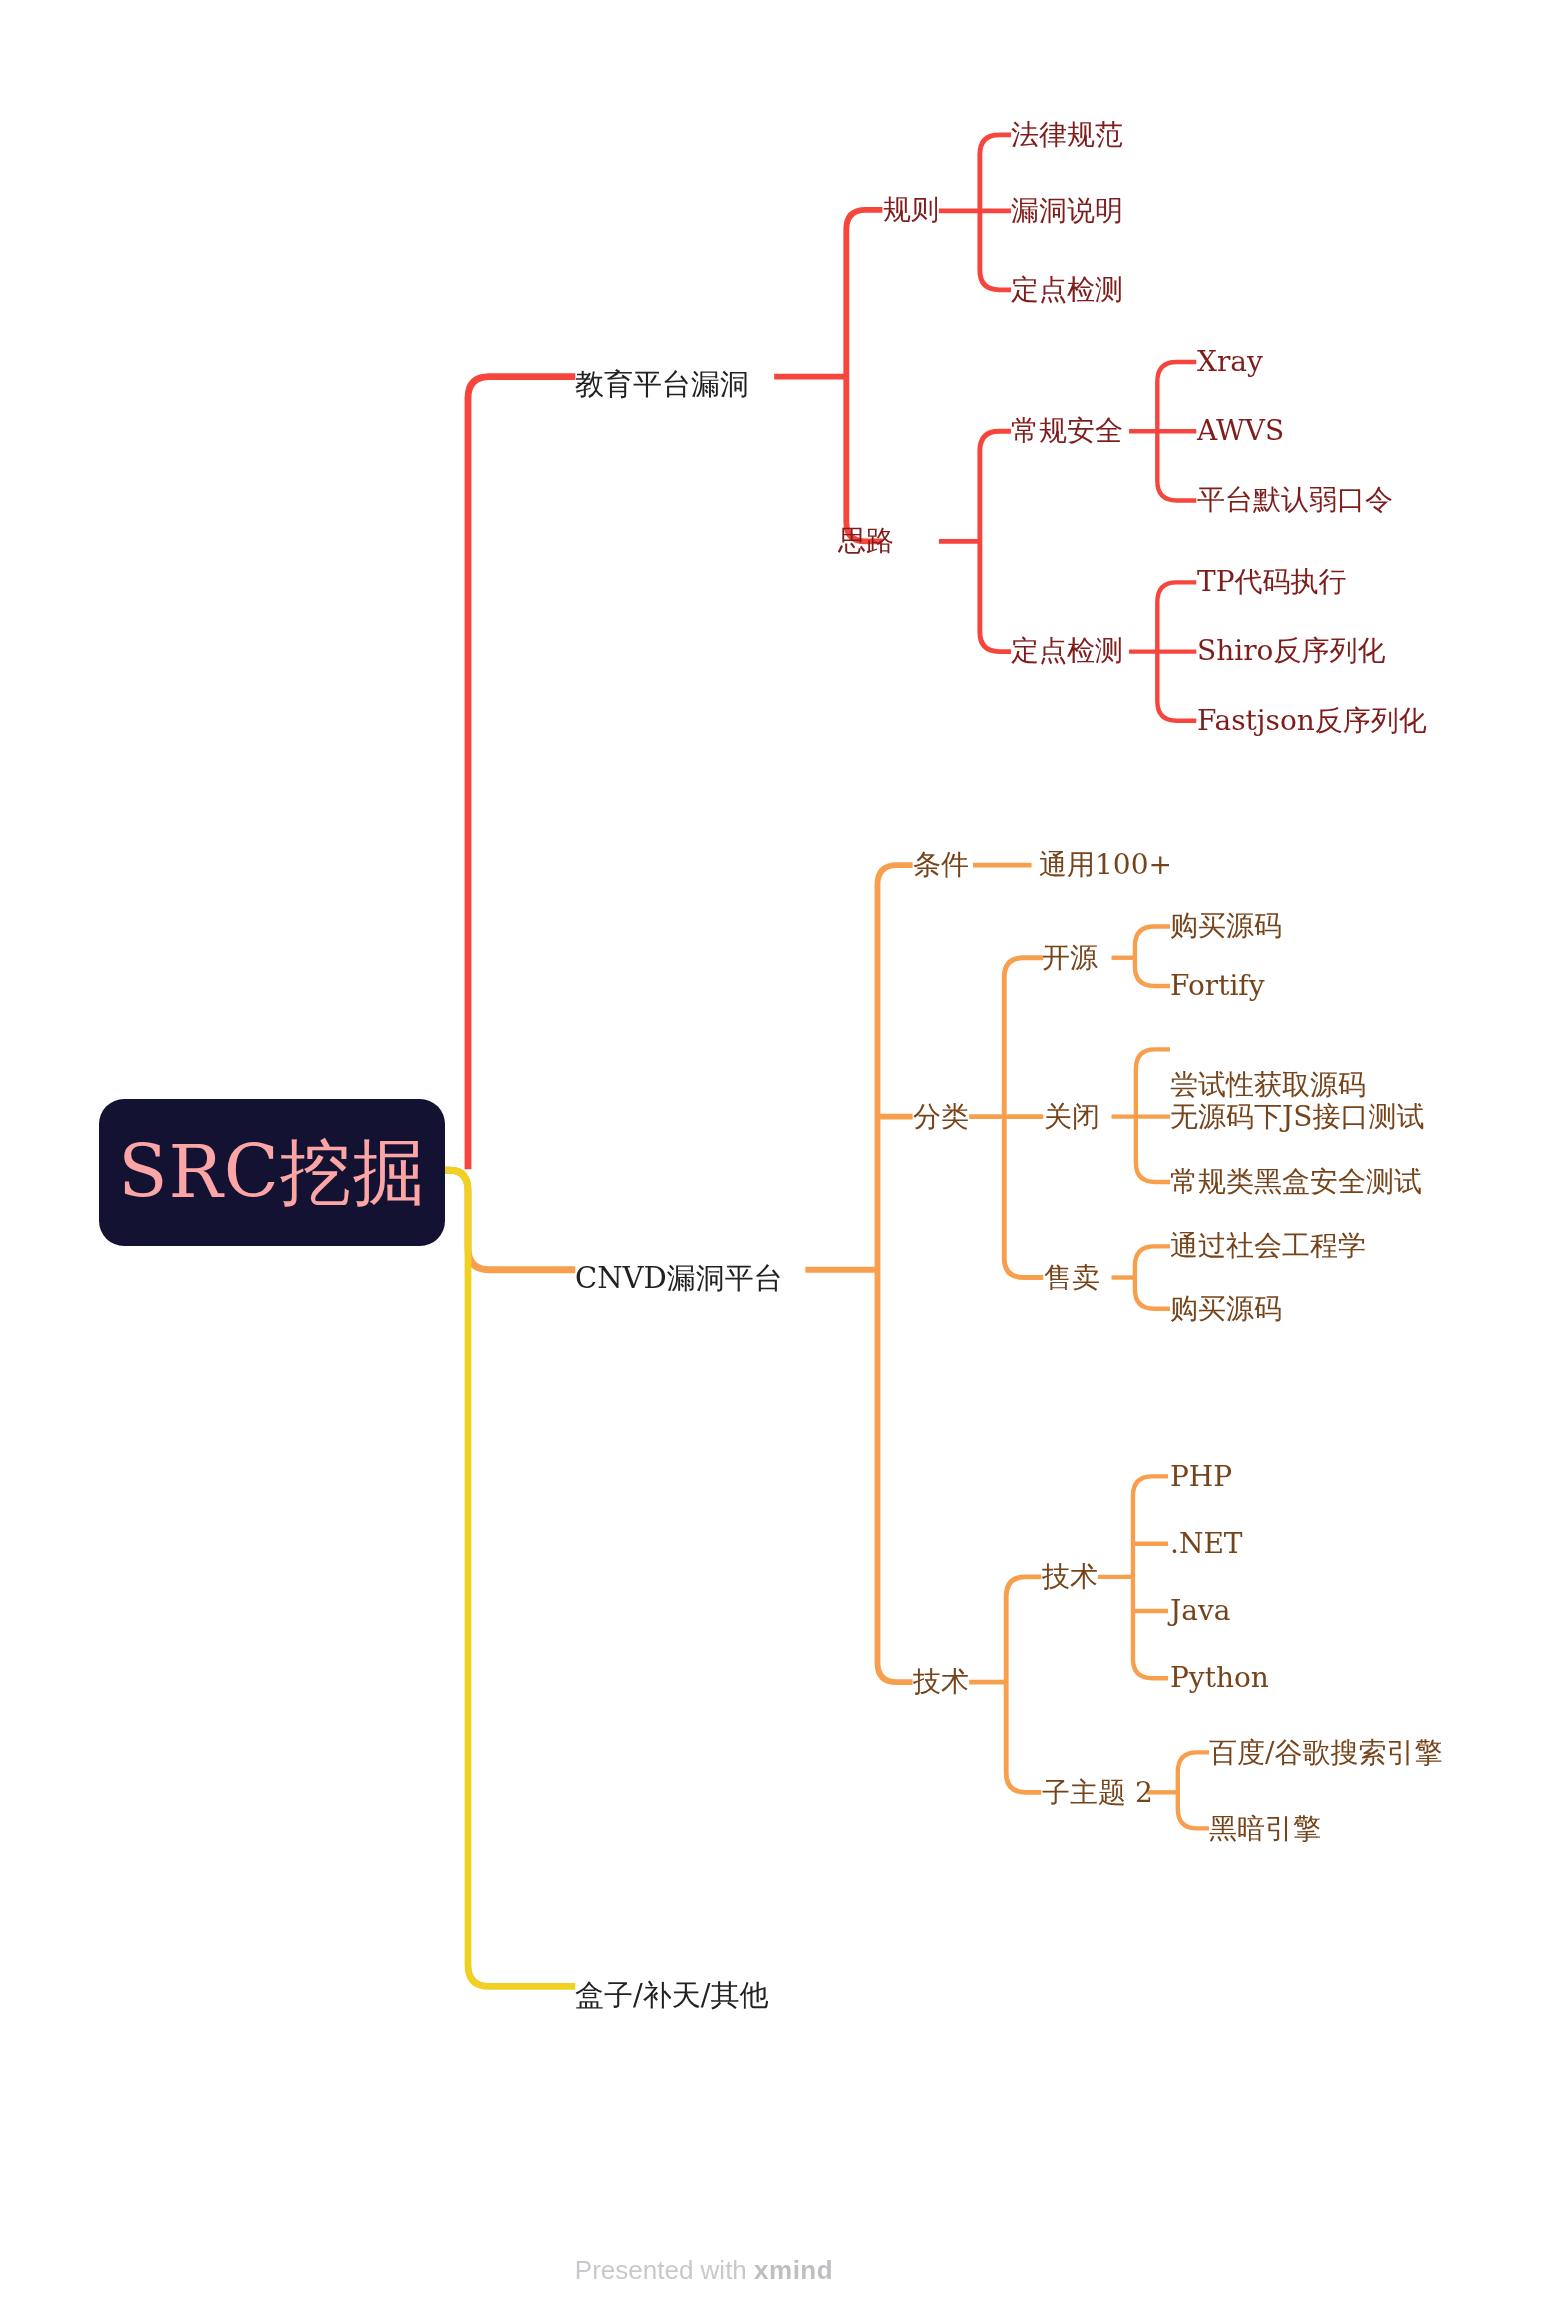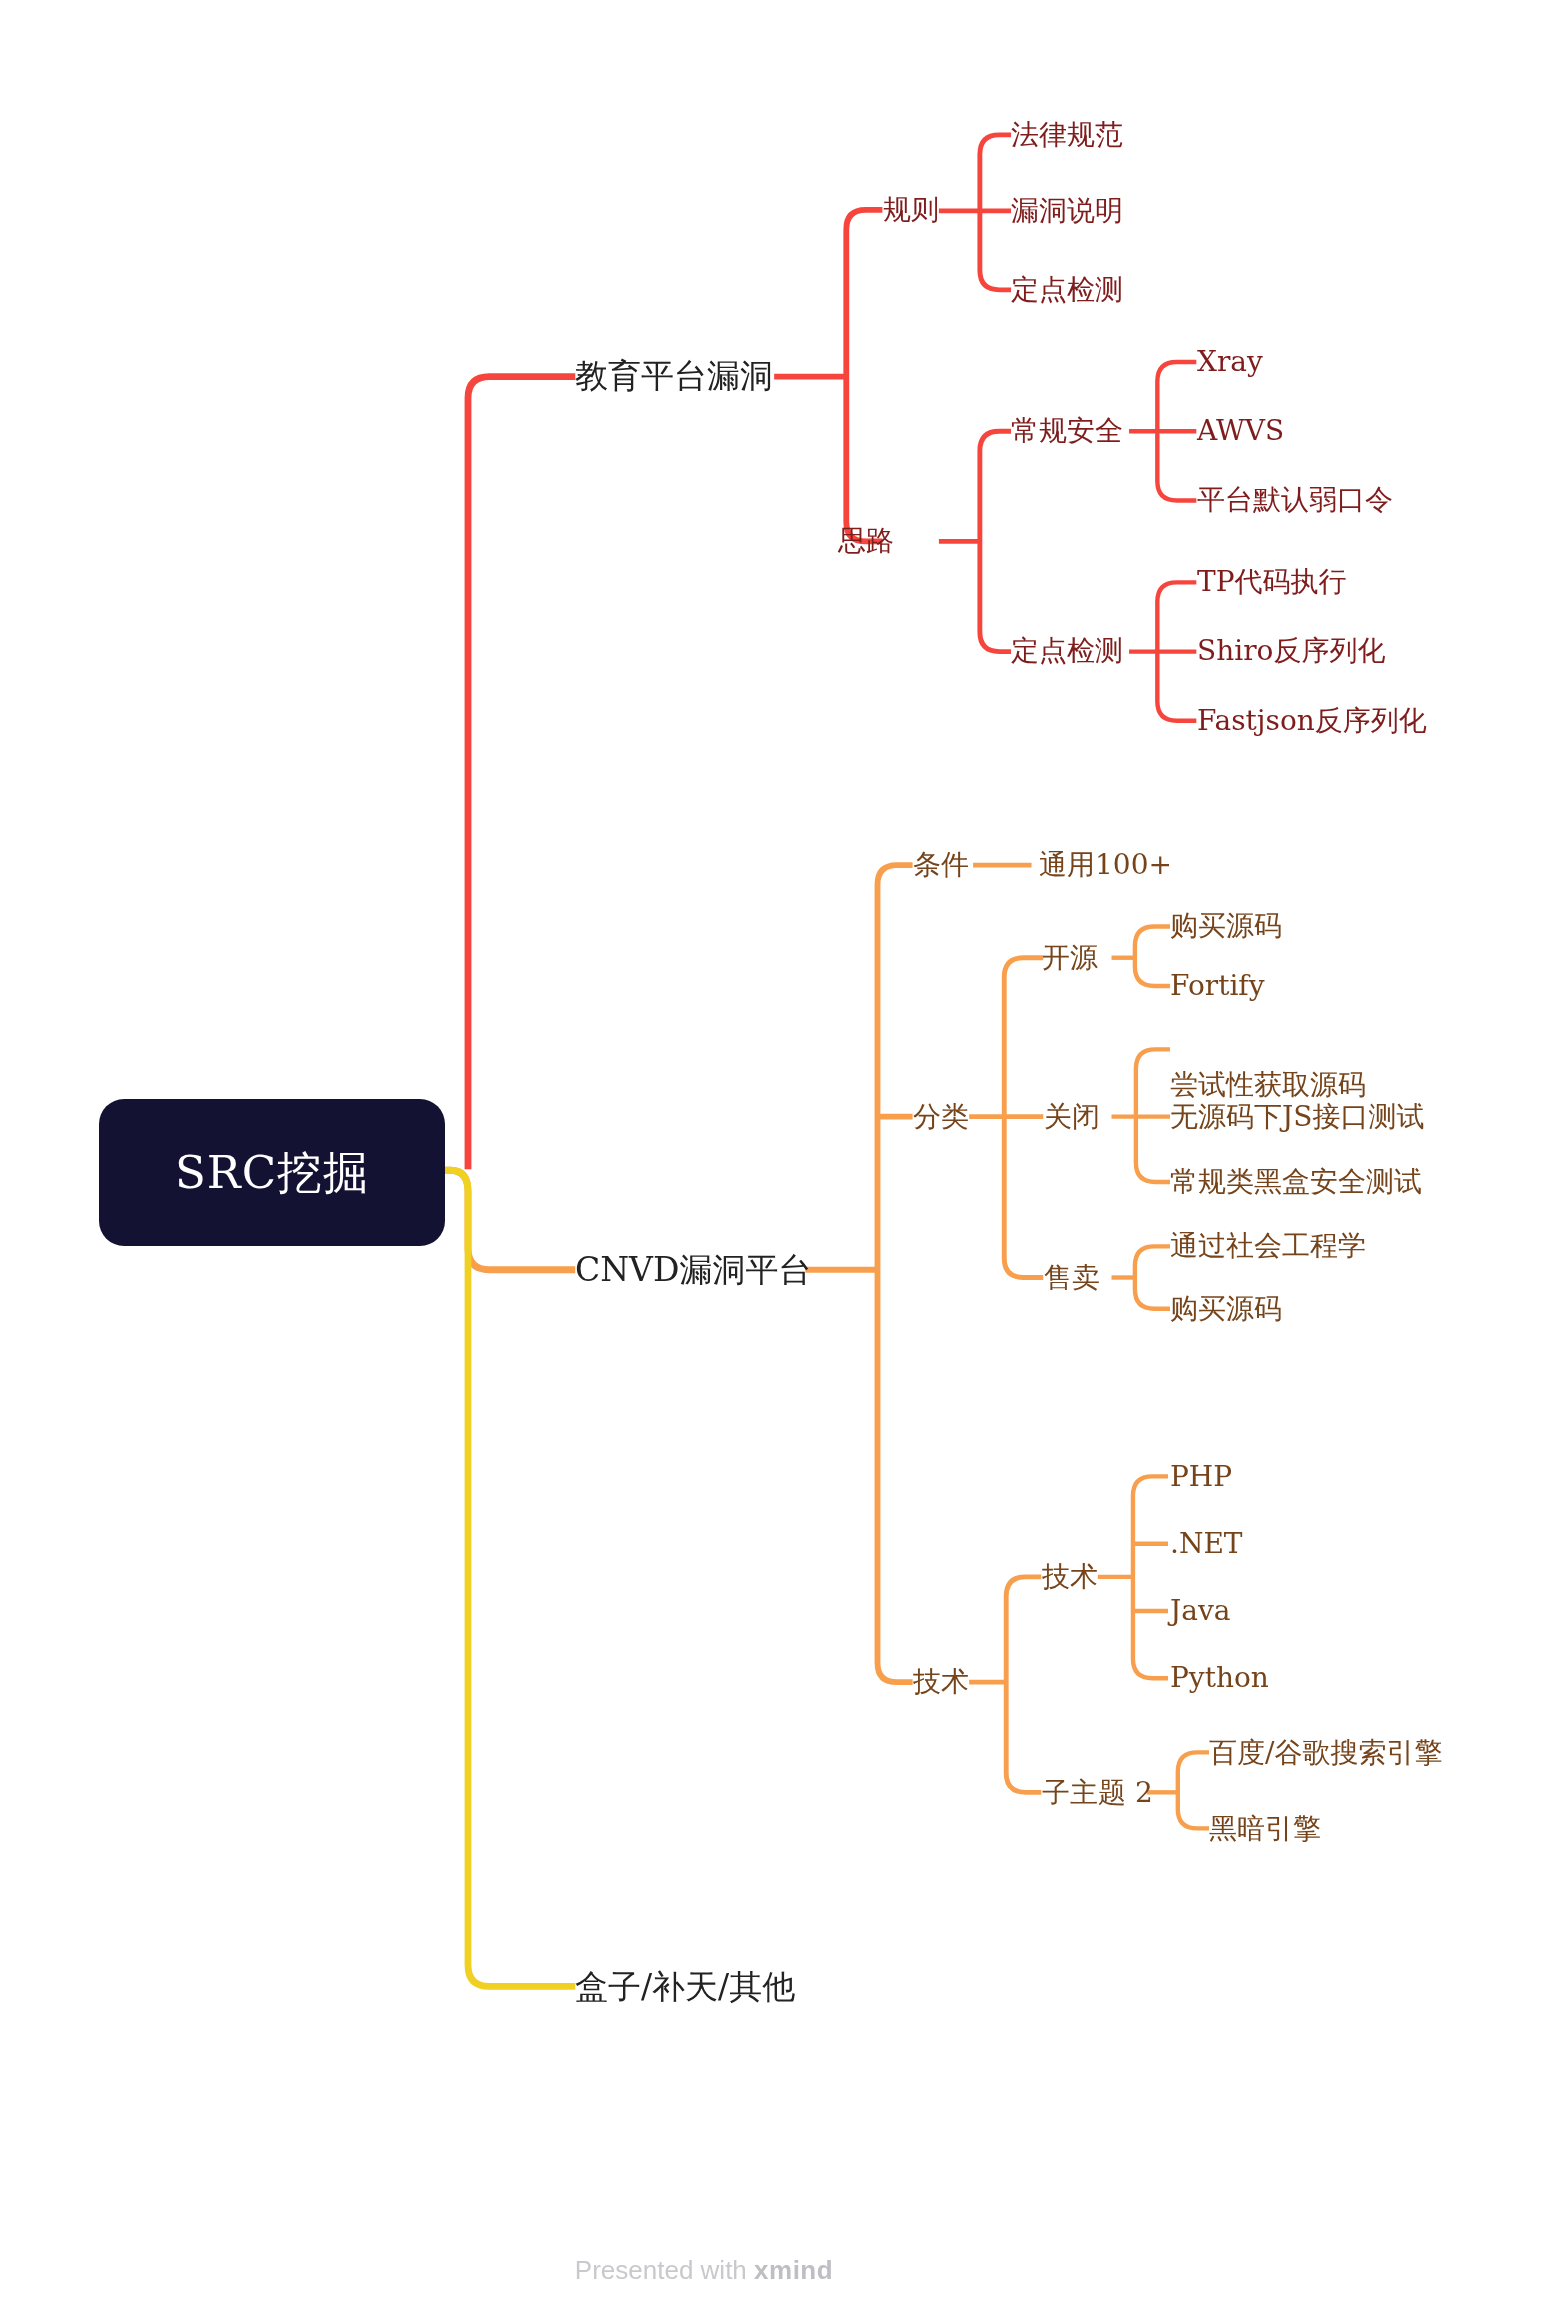--- a/index.html
+++ b/index.html
@@ -6,28 +6,28 @@
   body{width:1560px;height:2323px;position:relative;overflow:hidden;
        font-family:"DejaVu Serif","Liberation Serif",serif;}
   .stage{position:absolute;left:0;top:0;width:1560px;height:2323px;}
   svg.links{position:absolute;left:0;top:0;}
   svg.links path{fill:none;stroke-linecap:butt;}
   .p-red{stroke:#f6453c;}
   .p-orange{stroke:#f89f4e;}
   .p-yellow{stroke:#f0d123;}
   .w7{stroke-width:7px;} .w6{stroke-width:6px;} .w5{stroke-width:5px;} .w45{stroke-width:4.5px;}
   .node{position:absolute;transform:translateY(-52%);white-space:nowrap;line-height:1.25;}
-  .l1{font-size:33px;color:#222222;}
+  .l1{font-size:29px;color:#222222;margin-top:9px;}
   .l2{font-size:28px;}
   .t-red{color:#7f1d1d;}
   .t-brown{color:#76441b;}
   .root-box{position:absolute;left:99px;top:1099px;width:346px;height:147px;
             background:#141233;border-radius:25px;
             display:flex;align-items:center;justify-content:center;}
-  .root-box .root-label{color:#ffffff;font-size:45px;letter-spacing:1px;}
+  .root-box .root-label{color:#fca5a5;font-size:72px;letter-spacing:1px;}
   .footer{position:absolute;left:0;top:2255px;width:1408px;text-align:center;
           font-family:"Liberation Sans",sans-serif;font-size:26px;color:#c9c9cd;}
   .footer .brand{font-weight:700;color:#bfbfc3;letter-spacing:0.5px;}
 </style>
 </head>
 <body>
 
 <div class="stage">
 
   <svg class="links" width="1560" height="2323" viewBox="0 0 1600 2382">

